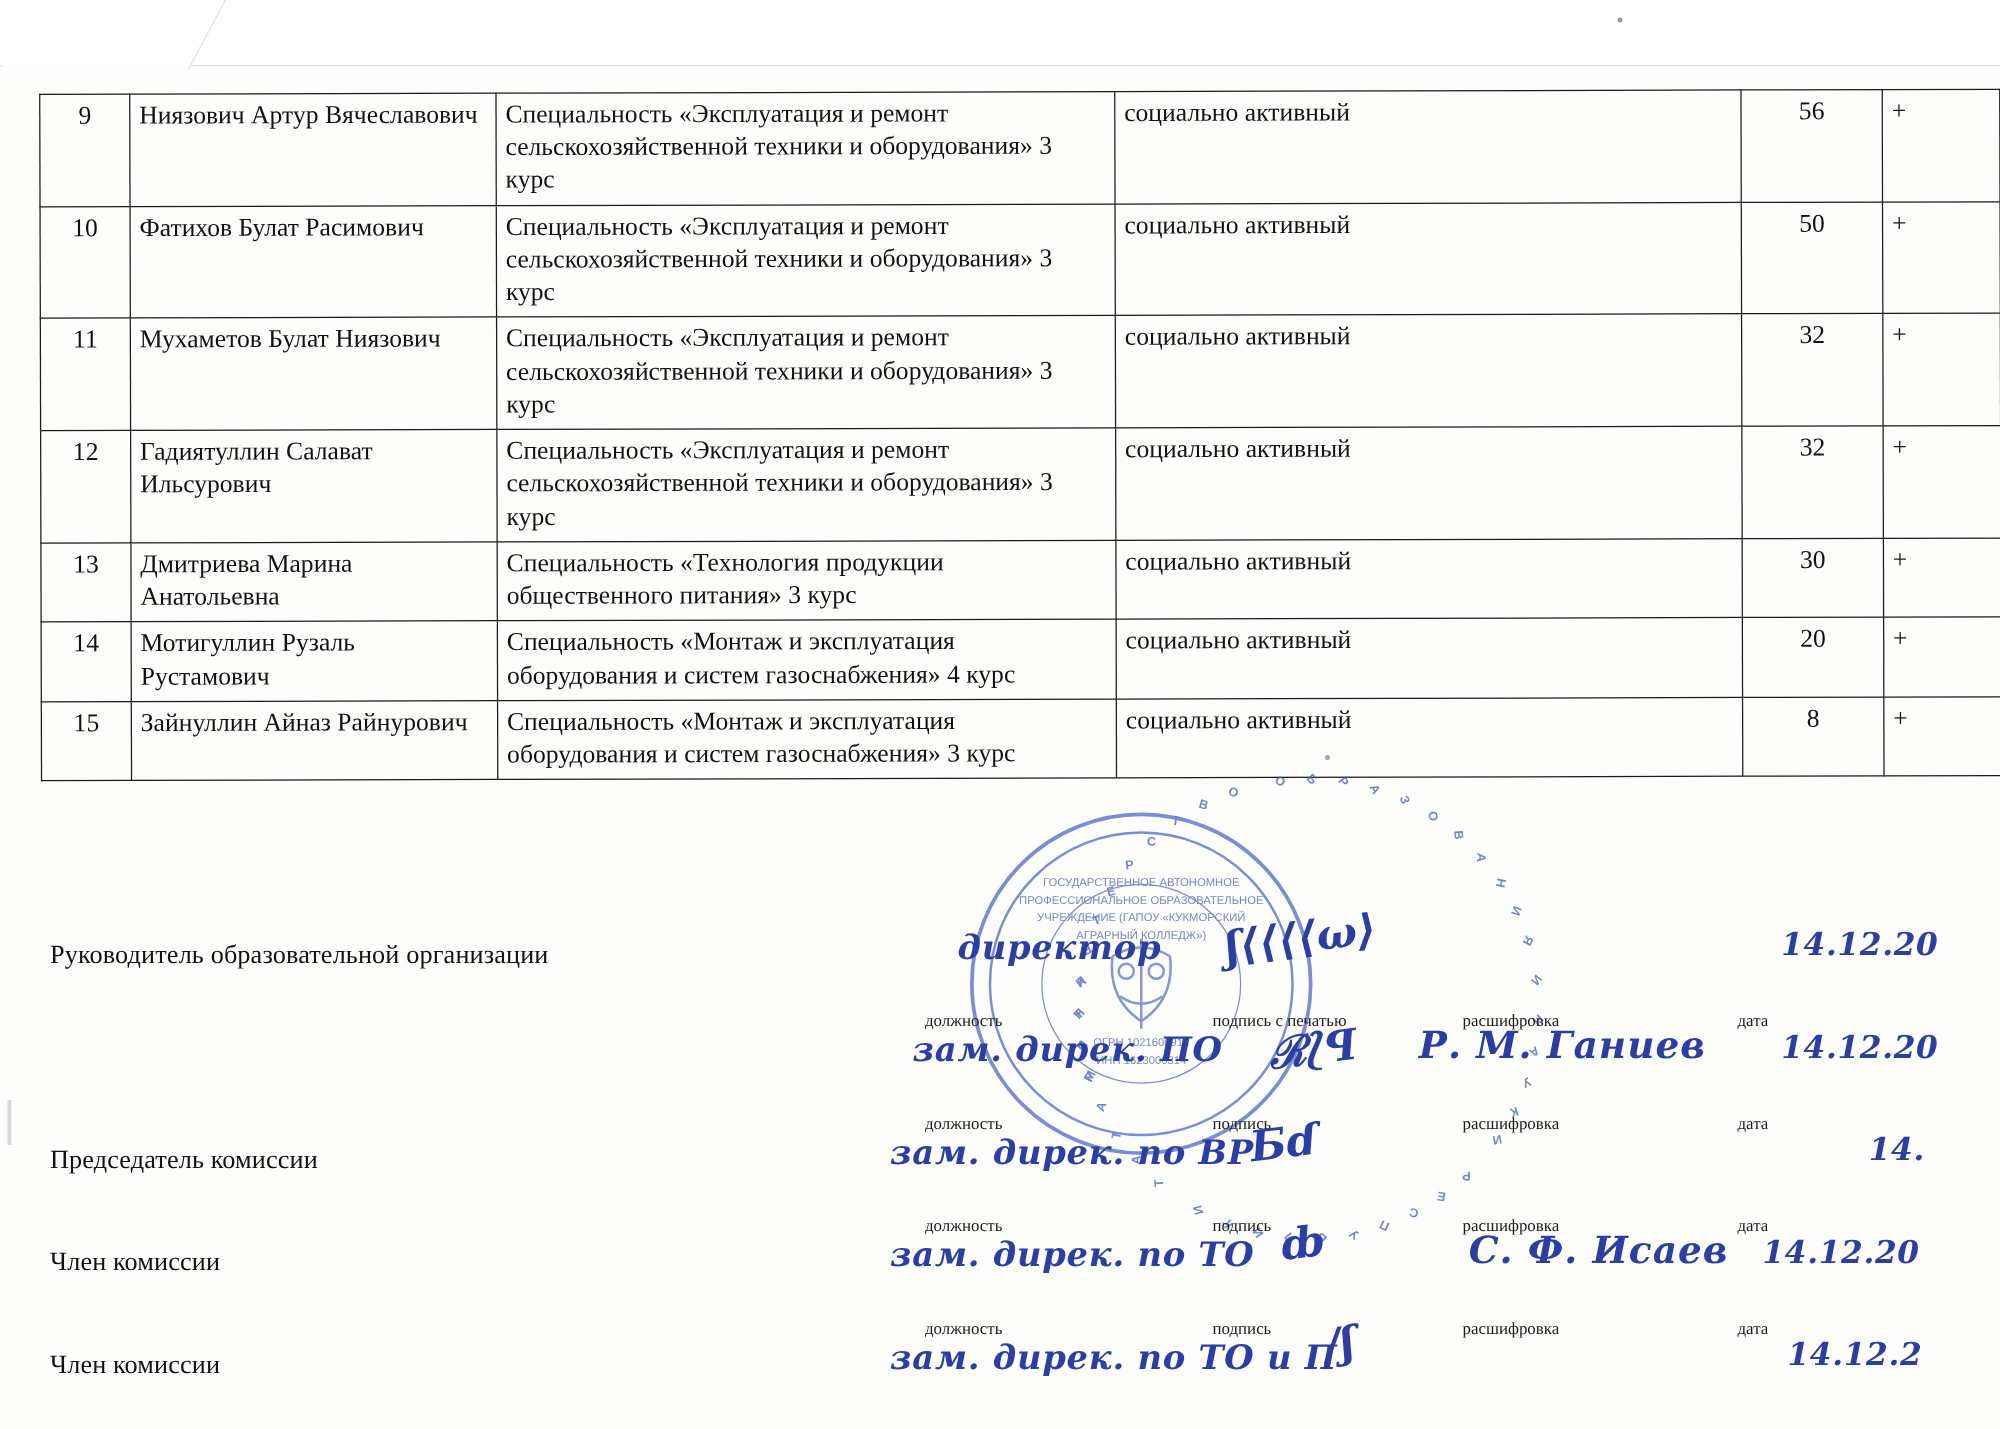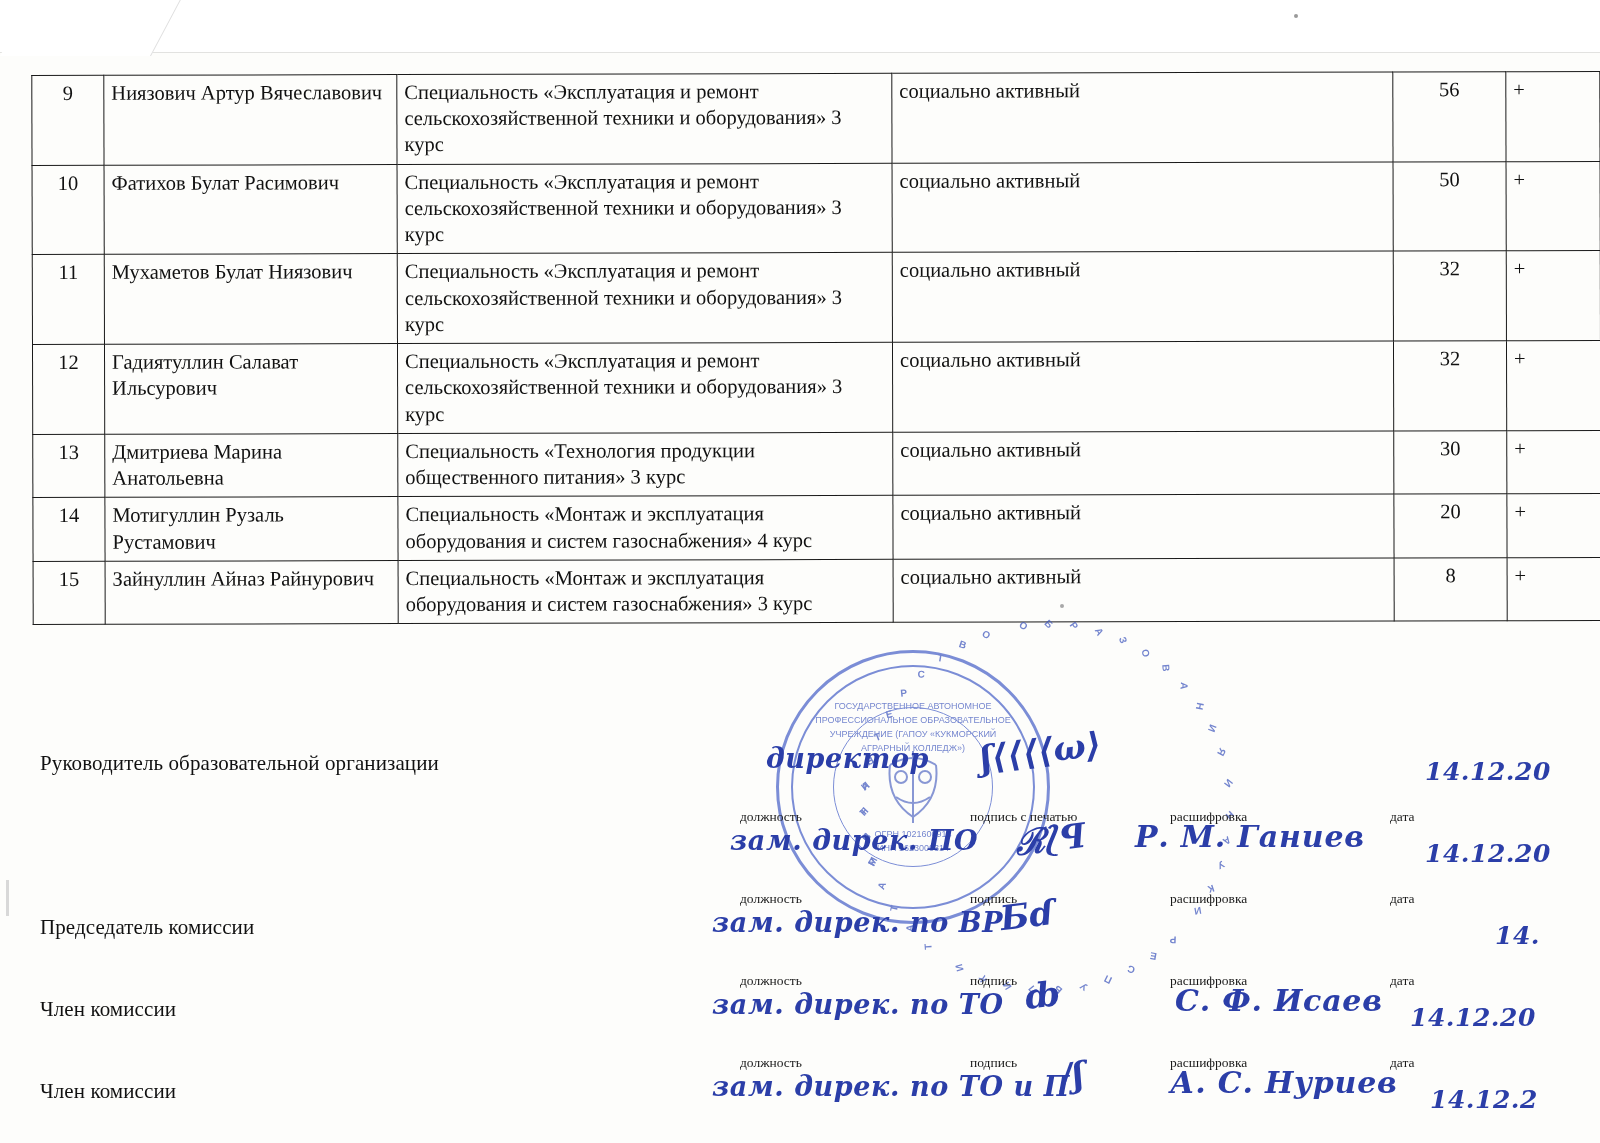--- a/index.html
+++ b/index.html
@@ -135,21 +135,21 @@
   .hand {
     position: absolute;
     color: #2b3ea8;
     font-family: "DejaVu Serif", serif;
     font-style: italic;
     font-weight: bold;
     white-space: nowrap;
   }
   .hand.h-pos { font-size: 27px; letter-spacing: .6px; }
   .hand.h-name { font-size: 30px; letter-spacing: .8px; }
-  .hand.h-date { font-size: 25px; letter-spacing: .5px; margin-top: 16px; }
+  .hand.h-date { font-size: 25px; letter-spacing: .5px; }
 
   .scribble {
     position: absolute;
     color: #2b3ea8;
     font-family: "DejaVu Serif", serif;
     font-style: italic;
     font-weight: bold;
     font-size: 34px;
     white-space: nowrap;
     transform: rotate(-7deg);
@@ -416,18 +416,17 @@
     </div>
     <div class="hand h-pos" style="left:672px; top:8px;">зам. дирек. по ТО</div>
     <div class="hand h-name" style="left:1135px; top:2px;">С. Ф. Исаев</div>
     <div class="hand h-date" style="left:1370px; top:6px;">14.12.20</div>
     <div class="scribble" style="left:985px; top:-6px;">ȸ</div>
   </div>
 
   <div class="sig-row">
     <div class="sig-role">Член комиссии</div>
     <div class="hand h-pos" style="left:672px; top:8px;">зам. дирек. по ТО и П</div>
-    <div class="hand h-name" style="left:1130px; top:2px;">А. С. Нуриев</div>
     <div class="hand h-date" style="left:1390px; top:6px;">14.12.2</div>
     <div class="scribble" style="left:1020px; top:-8px;">/ʃ</div>
   </div>
 
 </div>
 
 </body></html>

